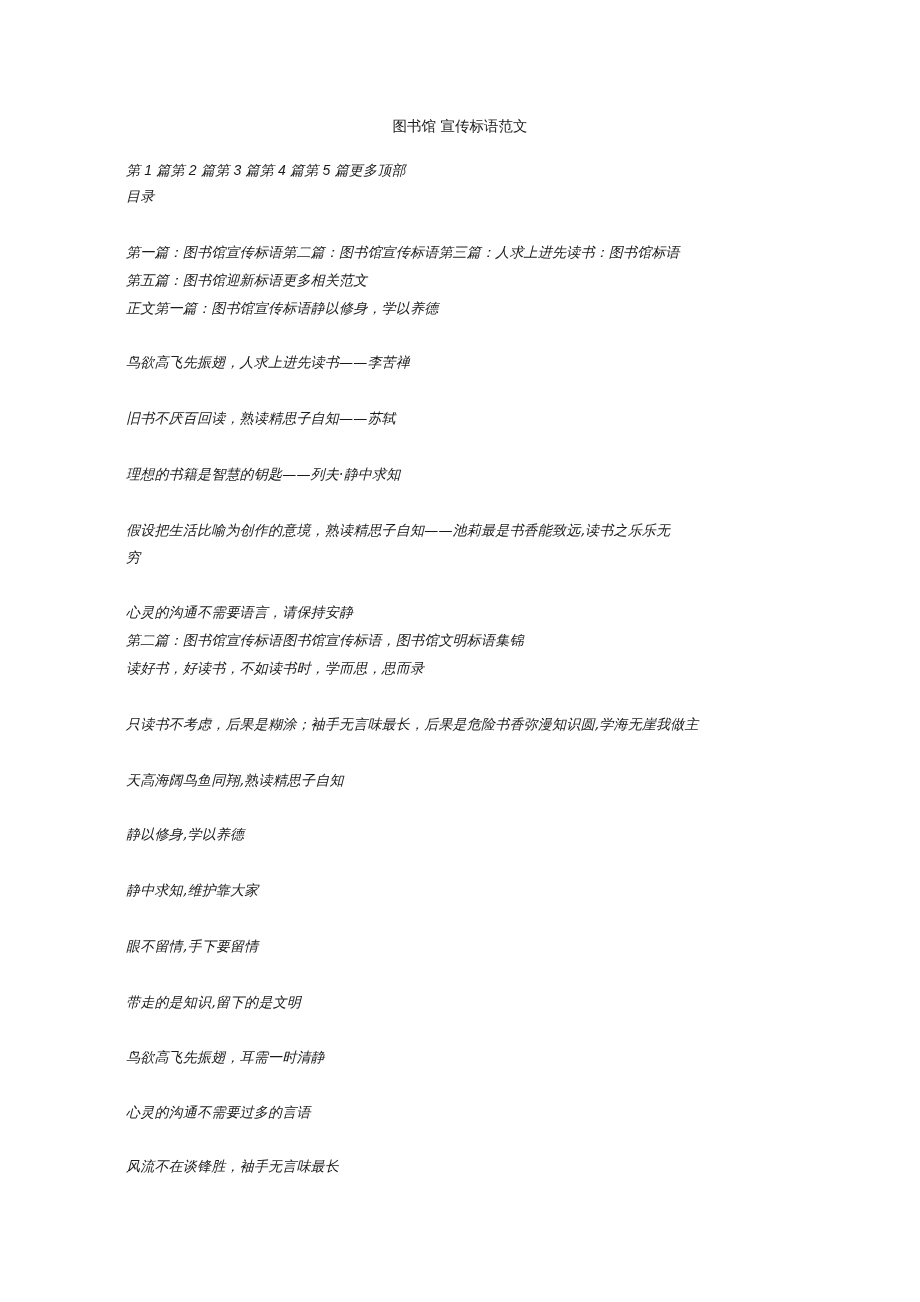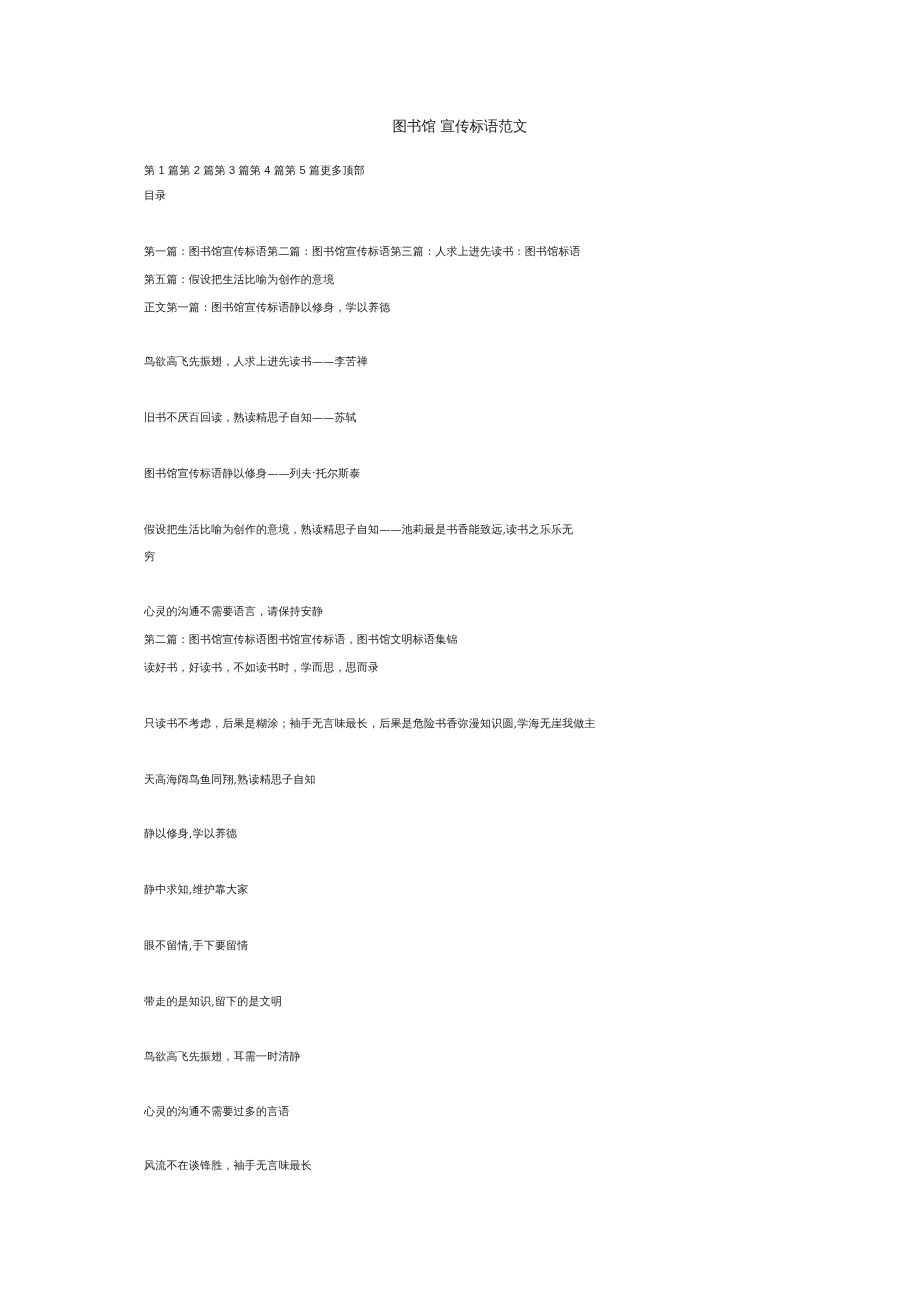--- a/index.html
+++ b/index.html
@@ -1,38 +1,38 @@
 <!DOCTYPE html>
 <html><head>
 <meta charset="utf-8">
 <style>
   html, body { margin: 0; padding: 0; background: #ffffff; }
   body { width: 920px; height: 1302px; position: relative; overflow: hidden;
          font-family: "DejaVu Serif", "Liberation Serif", serif; color: #1a1a1a; }
   .page { position: absolute; left: 0; top: 0; width: 744px; height: 1302px; background: #fff; }
-  .line { position: absolute; left: 144px; font-size: 11px; line-height: 20px; white-space: nowrap; letter-spacing: 0.2px; }
+  .line { position: absolute; left: 126px; font-size: 14px; line-height: 20px; white-space: nowrap; letter-spacing: 0.2px; font-style: italic; }
   .title { position: absolute; left: 0; width: 920px; text-align: center; top: 116px; font-size: 14.5px; line-height: 20px; }
   .nav { font-family: "Liberation Sans", "DejaVu Sans", sans-serif; }
 </style>
 </head>
 <body>
 
 <div class="page">
   <div class="title">图书馆  宣传标语范文</div>
 
   <div class="line nav" style="top:160px">第 1 篇第 2 篇第 3 篇第 4 篇第 5 篇更多顶部</div>
   <div class="line" style="top:186px">目录</div>
 
   <div class="line" style="top:242px">第一篇：图书馆宣传标语第二篇：图书馆宣传标语第三篇：人求上进先读书：图书馆标语</div>
-  <div class="line" style="top:270px">第五篇：假设把生活比喻为创作的意境</div>
+  <div class="line" style="top:270px">第五篇：图书馆迎新标语更多相关范文</div>
 
   <div class="line" style="top:352px">鸟欲高飞先振翅，人求上进先读书——李苦禅</div>
   <div class="line" style="top:298px">正文第一篇：图书馆宣传标语静以修身，学以养德</div>
   <div class="line" style="top:408px">旧书不厌百回读，熟读精思子自知——苏轼</div>
-  <div class="line" style="top:464px">图书馆宣传标语静以修身——列夫·托尔斯泰</div>
+  <div class="line" style="top:464px">理想的书籍是智慧的钥匙——列夫·静中求知</div>
   <div class="line" style="top:520px">假设把生活比喻为创作的意境，熟读精思子自知——池莉最是书香能致远,读书之乐乐无</div>
   <div class="line" style="top:547px">穷</div>
   <div class="line" style="top:602px">心灵的沟通不需要语言，请保持安静</div>
   <div class="line" style="top:658px">读好书，好读书，不如读书时，学而思，思而录</div>
   <div class="line" style="top:630px">第二篇：图书馆宣传标语图书馆宣传标语，图书馆文明标语集锦</div>
   <div class="line" style="top:714px">只读书不考虑，后果是糊涂；袖手无言味最长，后果是危险书香弥漫知识圆,学海无崖我做主</div>
   <div class="line" style="top:770px">天高海阔鸟鱼同翔,熟读精思子自知</div>
   <div class="line" style="top:824px">静以修身,学以养德</div>
   <div class="line" style="top:880px">静中求知,维护靠大家</div>
   <div class="line" style="top:936px">眼不留情,手下要留情</div>

